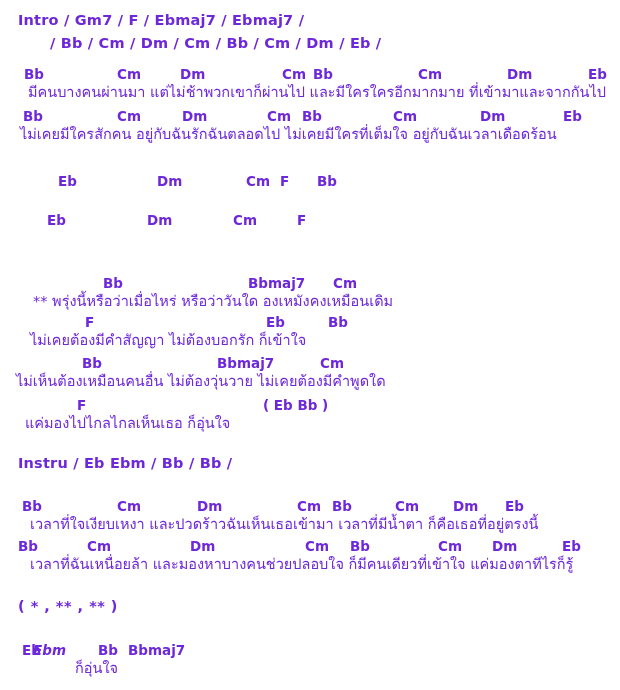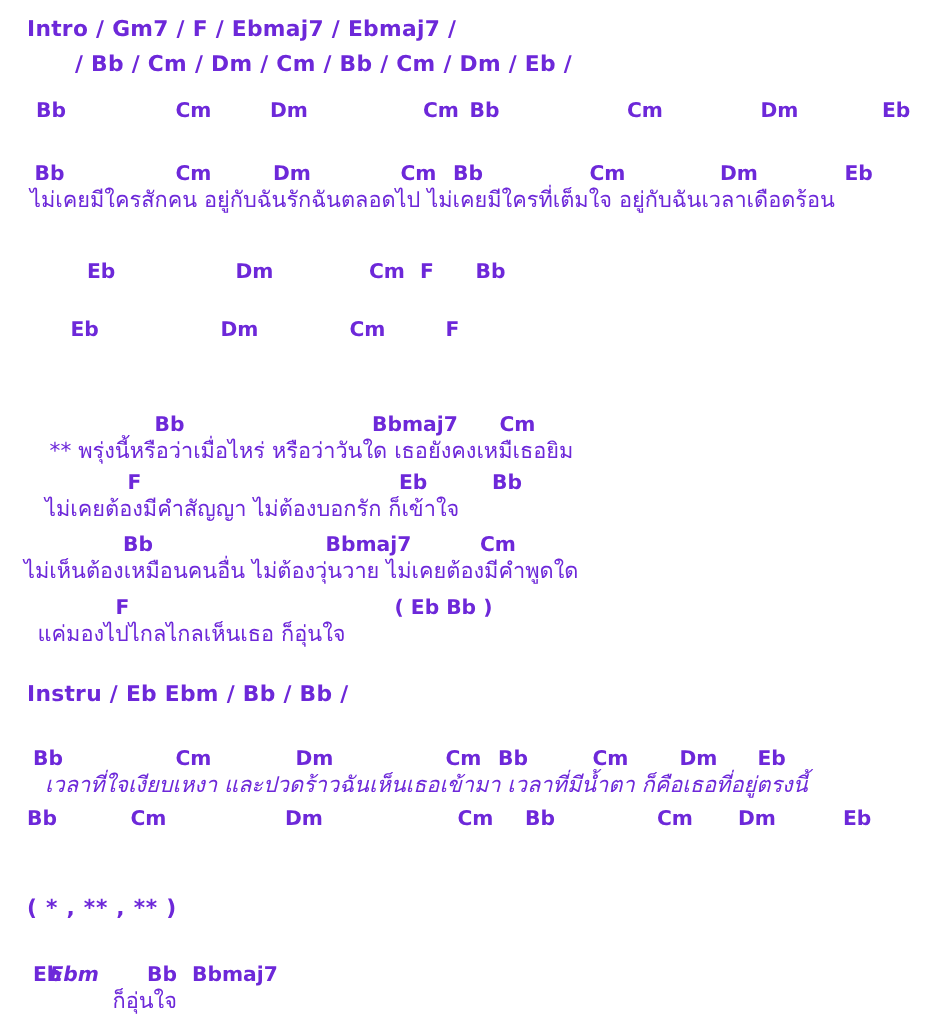--- a/index.html
+++ b/index.html
@@ -58,20 +58,21 @@
     <div class="line chords" style="top: 67px;">
       <span class="chord" style="left: 24px;">Bb</span>
       <span class="chord" style="left: 117px;">Cm</span>
       <span class="chord" style="left: 180px;">Dm</span>
       <span class="chord" style="left: 282px;">Cm</span>
       <span class="chord" style="left: 313px;">Bb</span>
       <span class="chord" style="left: 418px;">Cm</span>
       <span class="chord" style="left: 507px;">Dm</span>
       <span class="chord" style="left: 588px;">Eb</span>
     </div>
+    <div class="line lyric" style="top: 84px; left: 28px;">มีคนบางคนผ่านมา แต่ไม่ช้าพวกเขาก็ผ่านไป   และมีใครใครอีกมากมาย ที่เข้ามาและจากกันไป</div>
     <div class="line chords" style="top: 109px;">
       <span class="chord" style="left: 23px;">Bb</span>
       <span class="chord" style="left: 117px;">Cm</span>
       <span class="chord" style="left: 182px;">Dm</span>
       <span class="chord" style="left: 267px;">Cm</span>
       <span class="chord" style="left: 302px;">Bb</span>
       <span class="chord" style="left: 393px;">Cm</span>
       <span class="chord" style="left: 480px;">Dm</span>
       <span class="chord" style="left: 563px;">Eb</span>
     </div>
@@ -87,21 +88,21 @@
       <span class="chord" style="left: 47px;">Eb</span>
       <span class="chord" style="left: 147px;">Dm</span>
       <span class="chord" style="left: 233px;">Cm</span>
       <span class="chord" style="left: 297px;">F</span>
     </div>
     <div class="line chords" style="top: 276px;">
       <span class="chord" style="left: 103px;">Bb</span>
       <span class="chord" style="left: 248px;">Bbmaj7</span>
       <span class="chord" style="left: 333px;">Cm</span>
     </div>
-    <div class="line lyric" style="top: 293px; left: 33px;">** พรุ่งนี้หรือว่าเมื่อไหร่ หรือว่าวันใด  เธอยังคงเหมืเธอยิม</div>
+    <div class="line lyric" style="top: 293px; left: 33px;">** พรุ่งนี้หรือว่าเมื่อไหร่ หรือว่าวันใด  องเหมังคงเหมือนเดิม</div>
     <div class="line chords" style="top: 315px;">
       <span class="chord" style="left: 85px;">F</span>
       <span class="chord" style="left: 266px;">Eb</span>
       <span class="chord" style="left: 328px;">Bb</span>
     </div>
     <div class="line lyric" style="top: 332px; left: 30px;">ไม่เคยต้องมีคำสัญญา ไม่ต้องบอกรัก ก็เข้าใจ</div>
     <div class="line chords" style="top: 356px;">
       <span class="chord" style="left: 82px;">Bb</span>
       <span class="chord" style="left: 217px;">Bbmaj7</span>
       <span class="chord" style="left: 320px;">Cm</span>
@@ -116,31 +117,32 @@
     <div class="line chords" style="top: 499px;">
       <span class="chord" style="left: 22px;">Bb</span>
       <span class="chord" style="left: 117px;">Cm</span>
       <span class="chord" style="left: 197px;">Dm</span>
       <span class="chord" style="left: 297px;">Cm</span>
       <span class="chord" style="left: 332px;">Bb</span>
       <span class="chord" style="left: 395px;">Cm</span>
       <span class="chord" style="left: 453px;">Dm</span>
       <span class="chord" style="left: 505px;">Eb</span>
     </div>
-    <div class="line lyric" style="top: 516px; left: 30px; font-style: italic;">เวลาที่ใจเงียบเหงา และปวดร้าวฉันเห็นเธอเข้ามา   เวลาที่มีน้ำตา ก็คือเธอที่อยู่ตรงนี้</div>
+    <div class="line lyric" style="top: 516px; left: 30px;">เวลาที่ใจเงียบเหงา และปวดร้าวฉันเห็นเธอเข้ามา   เวลาที่มีน้ำตา ก็คือเธอที่อยู่ตรงนี้</div>
     <div class="line chords" style="top: 539px;">
       <span class="chord" style="left: 18px;">Bb</span>
       <span class="chord" style="left: 87px;">Cm</span>
       <span class="chord" style="left: 190px;">Dm</span>
       <span class="chord" style="left: 305px;">Cm</span>
       <span class="chord" style="left: 350px;">Bb</span>
       <span class="chord" style="left: 438px;">Cm</span>
       <span class="chord" style="left: 492px;">Dm</span>
       <span class="chord" style="left: 562px;">Eb</span>
     </div>
+    <div class="line lyric" style="top: 556px; left: 30px;">เวลาที่ฉันเหนื่อยล้า  และมองหาบางคนช่วยปลอบใจ  ก็มีคนเดียวที่เข้าใจ แค่มองตาทีไรก็รู้</div>
     <div class="line marker" style="top: 598px; left: 18px;">( * , ** , ** )</div>
     <div class="line chords" style="top: 643px;">
       <span class="chord" style="left: 22px;">Eb</span>
       <span class="chord" style="left: 33px; font-style: italic;">Ebm</span>
       <span class="chord" style="left: 98px;">Bb</span>
       <span class="chord" style="left: 128px;">Bbmaj7</span>
     </div>
     <div class="line lyric" style="top: 660px; left: 75px;">ก็อุ่นใจ</div>
   </div>
 

